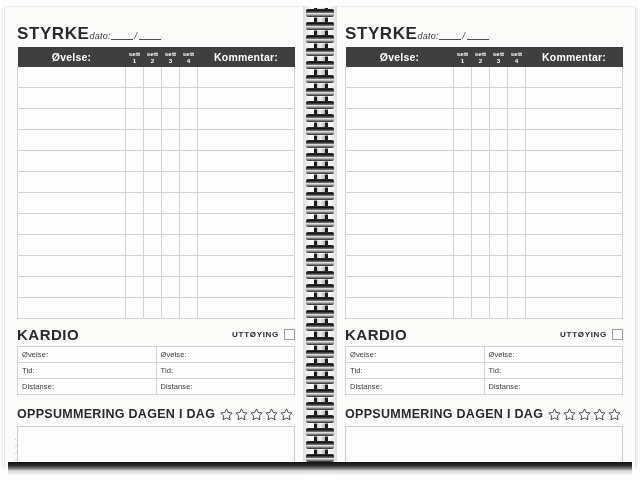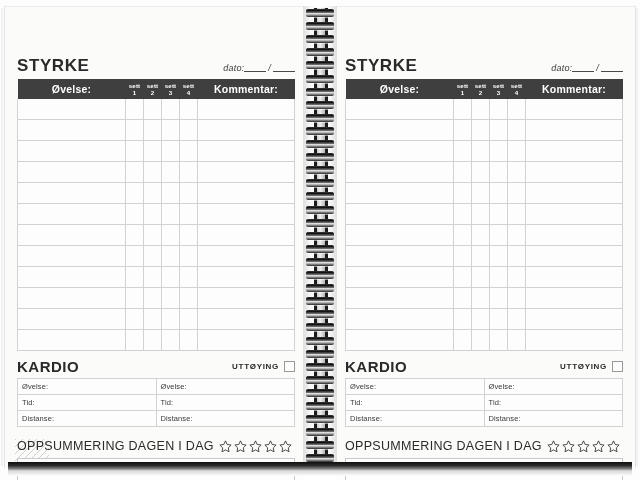--- a/index.html
+++ b/index.html
@@ -78,23 +78,21 @@
     position: absolute;
     left: 12px;
     right: 12px;
     top: 14px;
   }
 
   
   .styrke-head {
     display: flex;
     align-items: flex-end;
-    justify-content: space-between;
     height: 22px;
-    margin-top: 32px;
   }
   .title-styrke {
     font-size: 17px;
     font-weight: bold;
     letter-spacing: 0.6px;
     color: #2a2a2a;
     line-height: 18px;
   }
   .dato {
     font-size: 9px;
@@ -200,21 +198,21 @@
   
   .oppsum-head {
     display: flex;
     align-items: center;
     gap: 5px;
     margin-top: 10px;
     height: 18px;
   }
   .title-oppsum {
     font-size: 12.5px;
-    font-weight: normal;
+    font-weight: bold;
     letter-spacing: 0.3px;
     color: #2a2a2a;
     white-space: nowrap;
   }
   .stars { display: flex; gap: 2px; align-items: center; }
   .star { display: block; }
   .oppsum-box {
     margin-top: 3px;
     height: 44px;
     border: 1px solid #c9c9c9;

